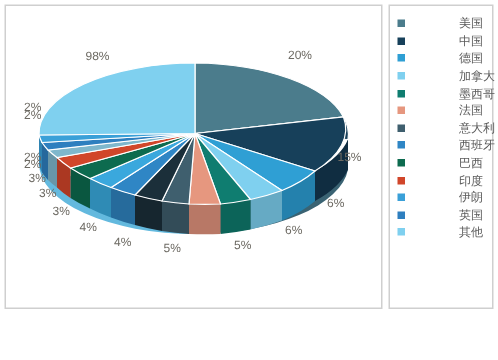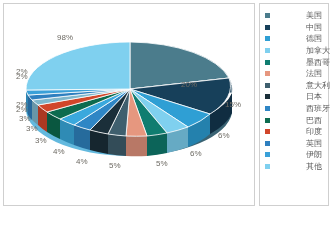--- a/index.html
+++ b/index.html
@@ -121,21 +121,21 @@
           <path d="M 126,85 L 34,101 A 104,47 0 0 1 28,96 Z" fill="#7fb7cc"></path>
 
           <path d="M 126,85 L 28,96 A 104,47 0 0 1 24,91 Z" fill="#2e7fbf"></path>
 
           <path d="M 126,85 L 24,91 A 104,47 0 0 1 22,86 Z" fill="#3aa0d8"></path>
 
           <path d="M 126,85 L 22,86 A 104,47 0 0 1 126,38 Z" fill="#7fd0ef"></path>
         </g>
       </svg>
 
-      <span class="dlabel" style="left:177px;top:28px;margin-top:48px;">20%</span>
+      <span class="dlabel" style="left:188px;top:28px;">20%</span>
       <span class="dlabel" style="left:221px;top:96px;">15%</span>
       <span class="dlabel" style="left:214px;top:127px;">6%</span>
       <span class="dlabel" style="left:186px;top:145px;">6%</span>
       <span class="dlabel" style="left:152px;top:155px;">5%</span>
       <span class="dlabel" style="left:105px;top:157px;">5%</span>
       <span class="dlabel" style="left:72px;top:153px;">4%</span>
       <span class="dlabel" style="left:49px;top:143px;">4%</span>
       <span class="dlabel" style="left:31px;top:132px;">3%</span>
       <span class="dlabel" style="left:22px;top:120px;">3%</span>
       <span class="dlabel" style="left:15px;top:110px;">3%</span>
@@ -171,43 +171,39 @@
       </li>
       <li class="legend-item">
         <span class="swatch" style="background: rgb(230, 151, 127);"></span>
         <span class="legend-label">法国</span>
       </li>
       <li class="legend-item">
         <span class="swatch" style="background: rgb(63, 95, 110);"></span>
         <span class="legend-label">意大利</span>
       </li>
       <li class="legend-item">
-        <span class="swatch" style="background: rgb(27, 47, 58);"></span>
-        <span class="legend-label">日本</span>
-      </li>
-      <li class="legend-item">
         <span class="swatch" style="background: rgb(47, 134, 197);"></span>
         <span class="legend-label">西班牙</span>
       </li>
       <li class="legend-item">
         <span class="swatch" style="background: rgb(13, 107, 79);"></span>
         <span class="legend-label">巴西</span>
       </li>
       <li class="legend-item">
         <span class="swatch" style="background: rgb(209, 70, 42);"></span>
         <span class="legend-label">印度</span>
       </li>
       <li class="legend-item">
+        <span class="swatch" style="background: rgb(58, 160, 216);"></span>
+        <span class="legend-label">伊朗</span>
+      </li>
+      <li class="legend-item">
         <span class="swatch" style="background: rgb(46, 127, 191);"></span>
         <span class="legend-label">英国</span>
       </li>
       <li class="legend-item">
-        <span class="swatch" style="background: rgb(58, 160, 216);"></span>
-        <span class="legend-label">伊朗</span>
-      </li>
-      <li class="legend-item">
         <span class="swatch" style="background: rgb(127, 208, 239);"></span>
         <span class="legend-label">其他</span>
       </li>
     </ul>
   </div>
 
 </div>
 
 </body></html>

